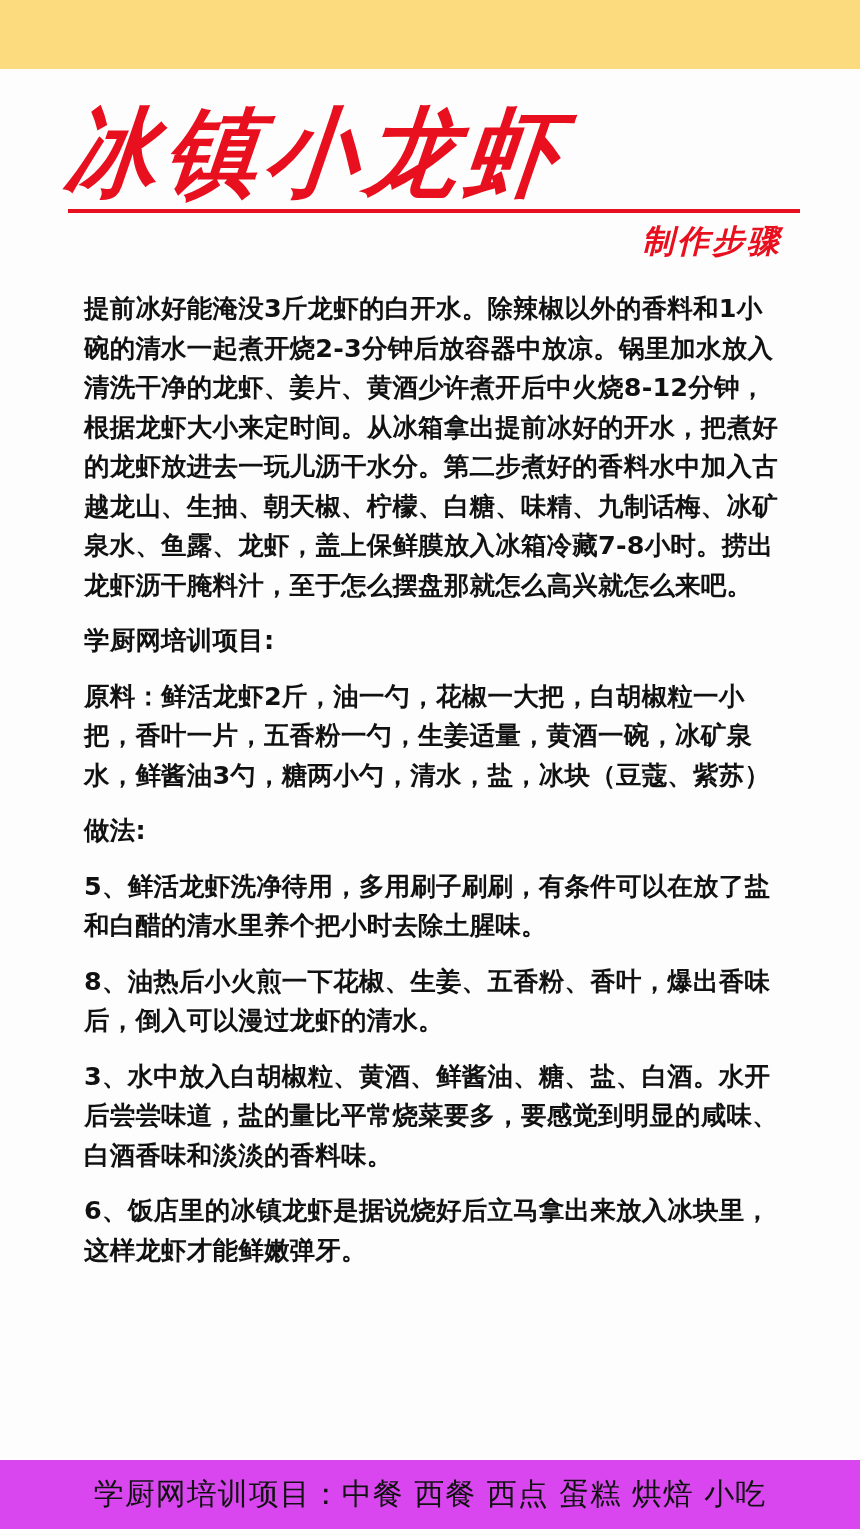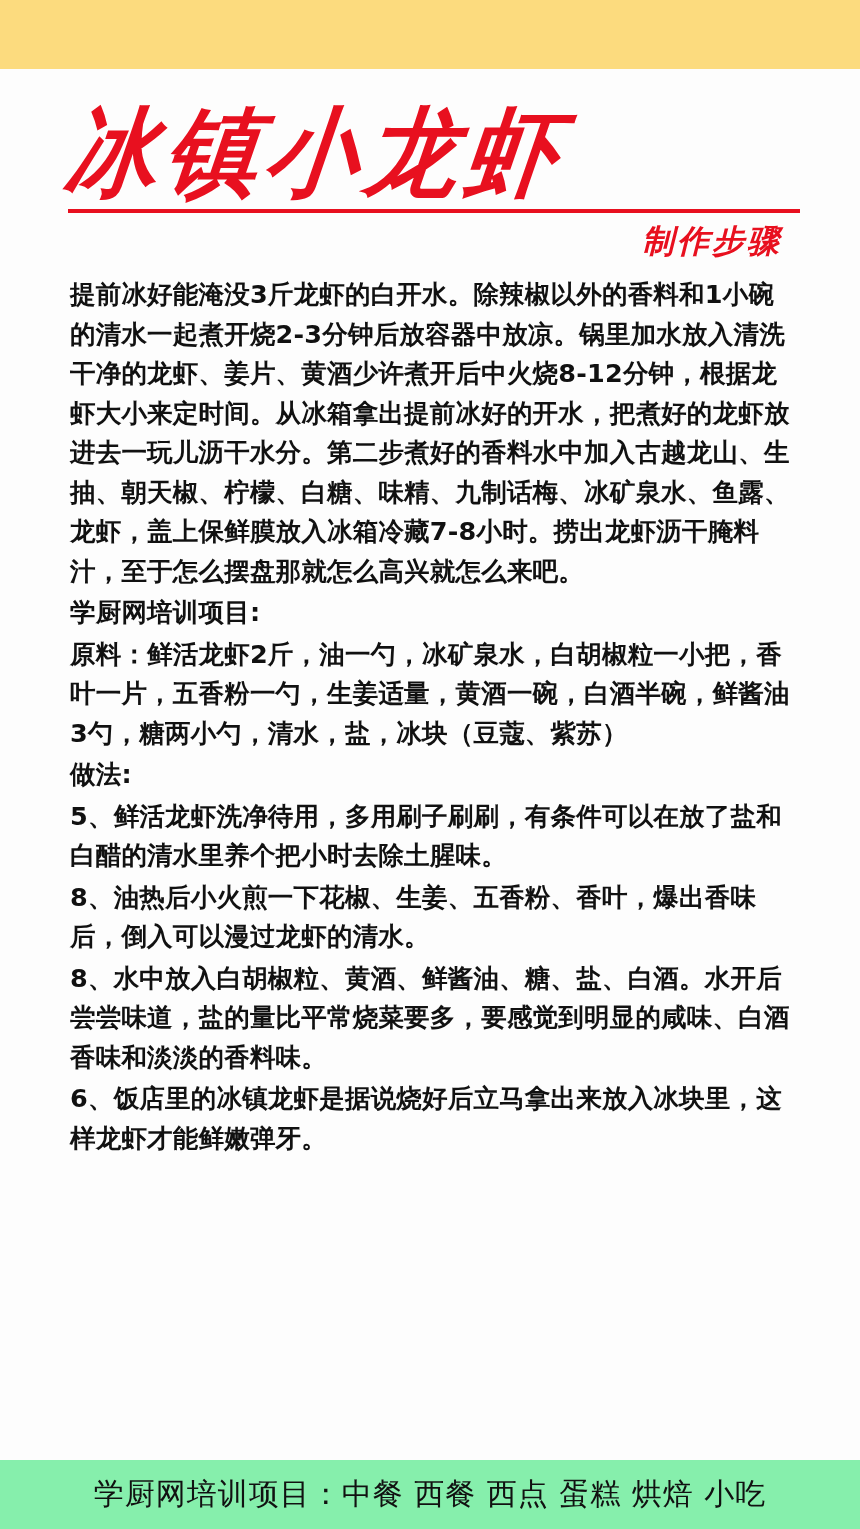--- a/index.html
+++ b/index.html
@@ -18,42 +18,42 @@
   .subtitle {
     position: absolute; right: 78px; top: 220px; margin: 0;
     font-size: 32px; font-weight: bold; font-style: italic; color: #e8101f; letter-spacing: 3px;
     font-family: Liberation Mono, monospace;
   }
   .content {
     position: absolute; left: 68px; top: 273px; width: 730px;
     font-size: 25.5px; font-weight: bold; color: #111; line-height: 39.5px;
     font-family: "DejaVu Sans", sans-serif; letter-spacing: 0.2px;
   }
-  .content p { margin: 2px; }
+  .content p { margin: 16px; }
   .bottom-bar {
-    position: absolute; left: 0; top: 1460px; width: 860px; height: 69px; background: #86efac;
+    position: absolute; left: 0; top: 1460px; width: 860px; height: 69px; background: #d946ef;
     display: flex; align-items: center; justify-content: center;
   }
   .bottom-text { font-size: 30px; color: #111; letter-spacing: 1px; font-family: "DejaVu Sans", sans-serif; }
 </style>
 </head>
 <body>
 
 <div class="top-bar"></div>
 
 <h1 class="title">冰镇小龙虾</h1>
 <div class="title-rule"></div>
 <h2 class="subtitle">制作步骤</h2>
 
 <div class="content">
   <p>提前冰好能淹没3斤龙虾的白开水。除辣椒以外的香料和1小碗的清水一起煮开烧2-3分钟后放容器中放凉。锅里加水放入清洗干净的龙虾、姜片、黄酒少许煮开后中火烧8-12分钟，根据龙虾大小来定时间。从冰箱拿出提前冰好的开水，把煮好的龙虾放进去一玩儿沥干水分。第二步煮好的香料水中加入古越龙山、生抽、朝天椒、柠檬、白糖、味精、九制话梅、冰矿泉水、鱼露、龙虾，盖上保鲜膜放入冰箱冷藏7-8小时。捞出龙虾沥干腌料汁，至于怎么摆盘那就怎么高兴就怎么来吧。</p>
   <p>学厨网培训项目:</p>
-  <p>原料：鲜活龙虾2斤，油一勺，冰矿泉水，白胡椒粒一小把，香叶一片，五香粉一勺，生姜适量，黄酒一碗，白酒半碗，鲜酱油3勺，糖两小勺，清水，盐，冰块（豆蔻、紫苏）</p>
+  <p>原料：鲜活龙虾2斤，油一勺，花椒一大把，白胡椒粒一小把，香叶一片，五香粉一勺，生姜适量，黄酒一碗，冰矿泉水，鲜酱油3勺，糖两小勺，清水，盐，冰块（豆蔻、紫苏）</p>
   <p>做法:</p>
   <p>5、鲜活龙虾洗净待用，多用刷子刷刷，有条件可以在放了盐和白醋的清水里养个把小时去除土腥味。</p>
   <p>8、油热后小火煎一下花椒、生姜、五香粉、香叶，爆出香味后，倒入可以漫过龙虾的清水。</p>
-  <p>8、水中放入白胡椒粒、黄酒、鲜酱油、糖、盐、白酒。水开后尝尝味道，盐的量比平常烧菜要多，要感觉到明显的咸味、白酒香味和淡淡的香料味。</p>
+  <p>3、水中放入白胡椒粒、黄酒、鲜酱油、糖、盐、白酒。水开后尝尝味道，盐的量比平常烧菜要多，要感觉到明显的咸味、白酒香味和淡淡的香料味。</p>
   <p>6、饭店里的冰镇龙虾是据说烧好后立马拿出来放入冰块里，这样龙虾才能鲜嫩弹牙。</p>
 </div>
 
 <div class="bottom-bar">
   <span class="bottom-text">学厨网培训项目：中餐 西餐 西点 蛋糕 烘焙 小吃</span>
 </div>
 
 </body></html>

